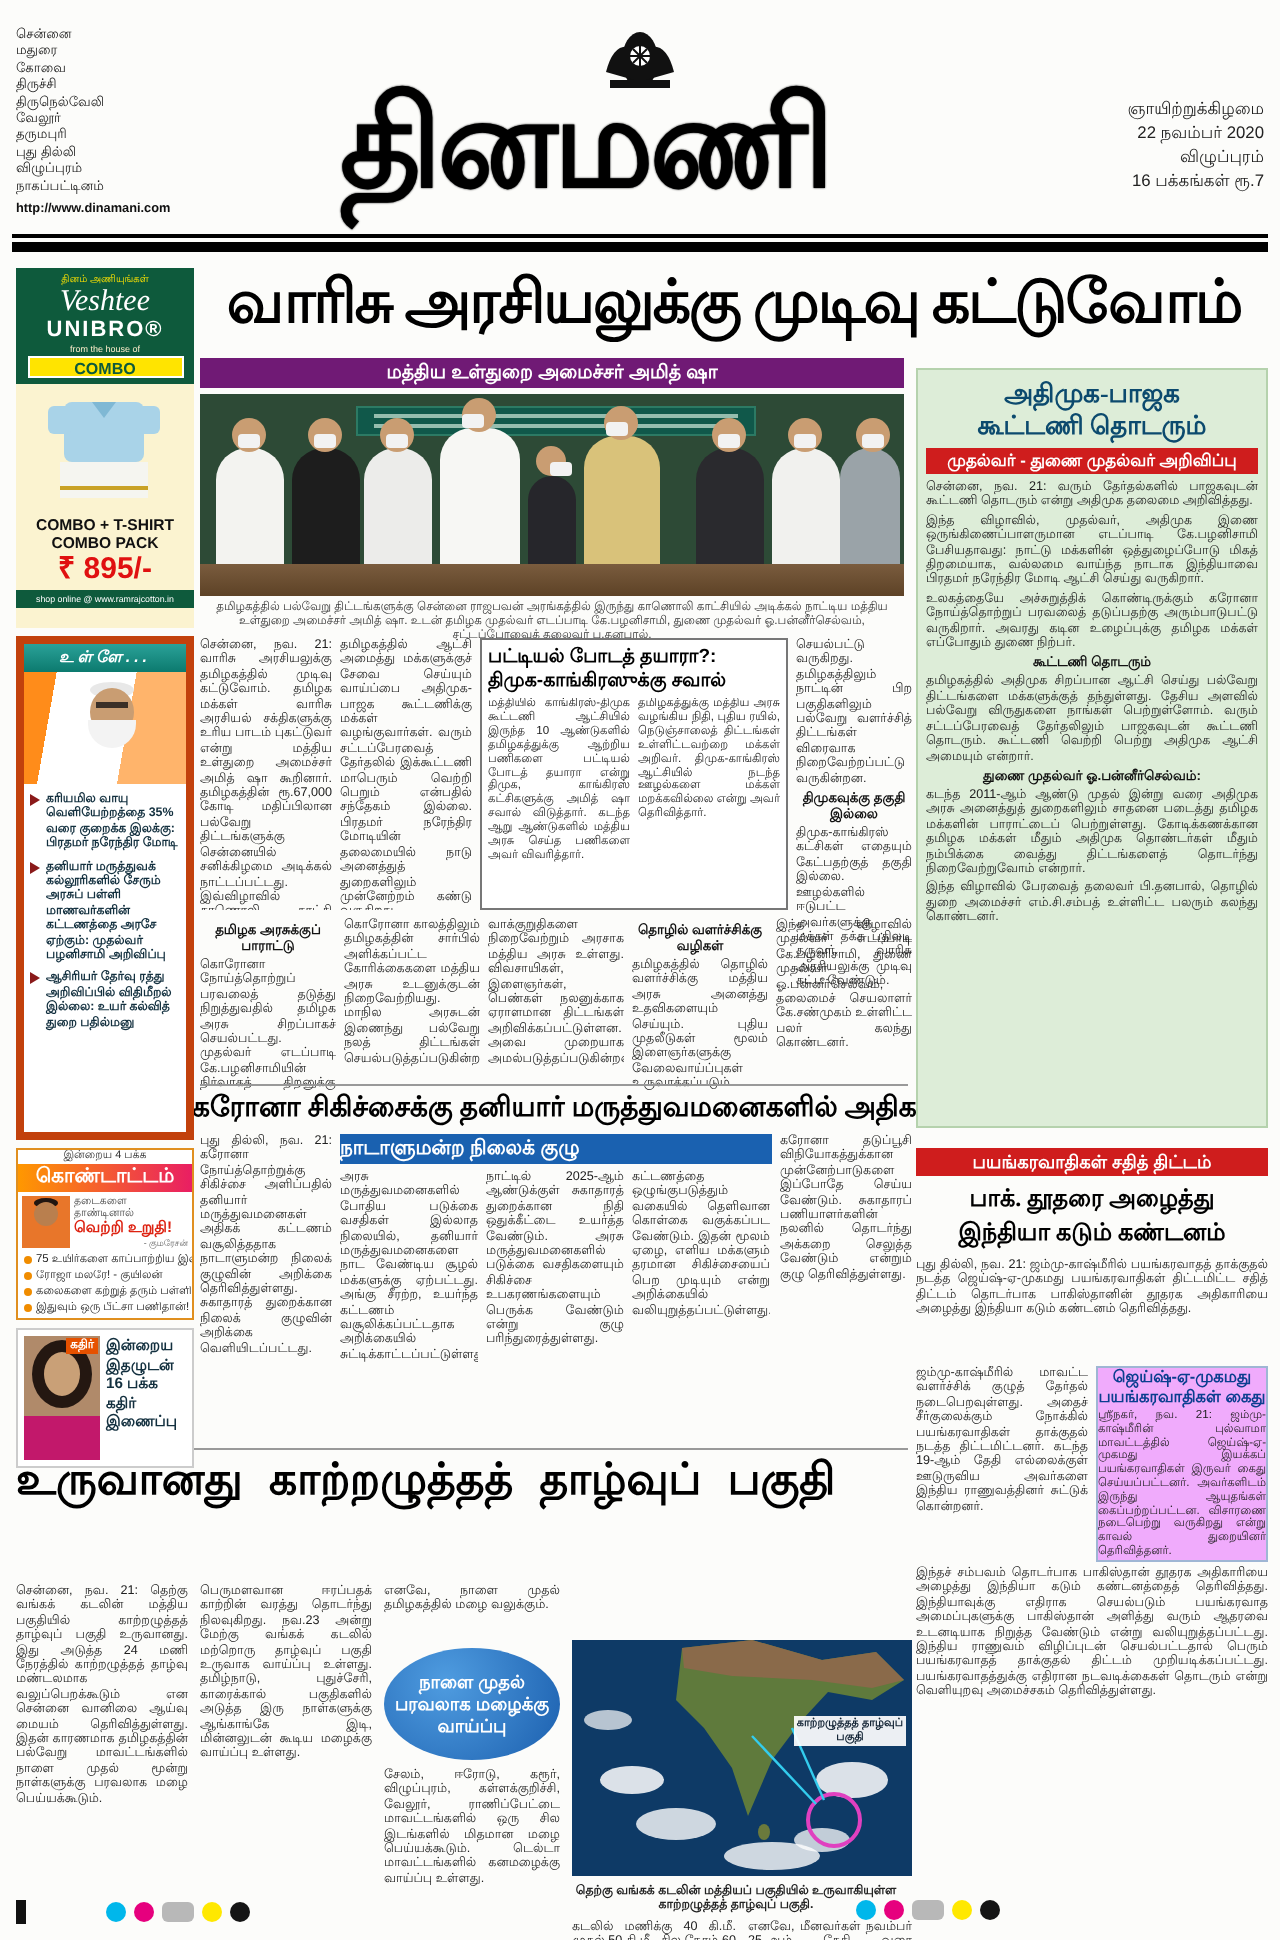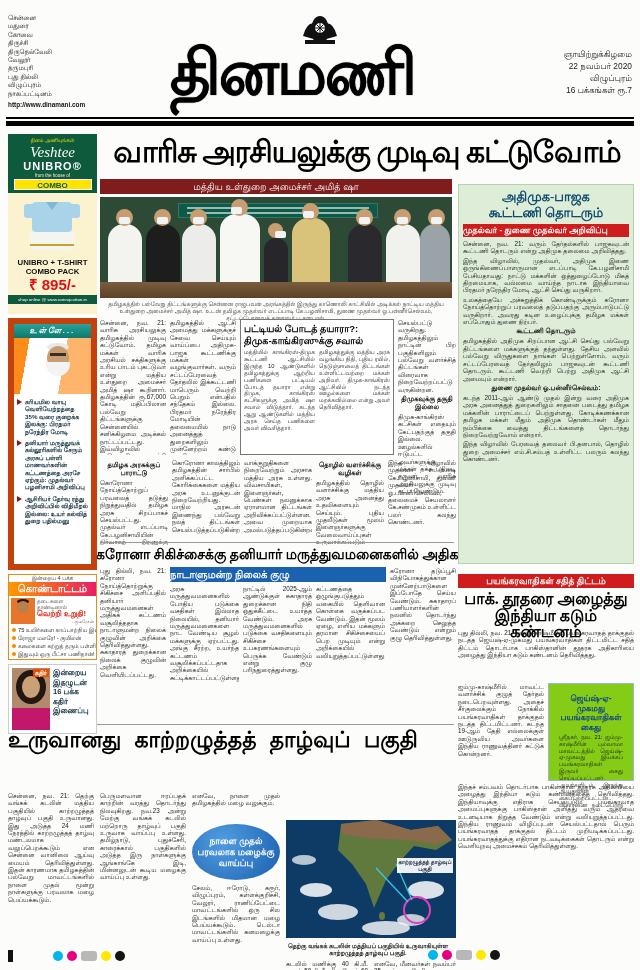--- a/index.html
+++ b/index.html
@@ -13,21 +13,21 @@
 #hdr-url{font-weight:bold;margin-top:3px;font-size:6.4px}
 #hdr-emblem{left:297px;top:10px;width:46px;height:36px}
 #hdr-title{left:170px;top:34px;width:300px;height:78px;text-align:left;font-family:"Liberation Serif",serif;
  font-size:62px;font-weight:900;line-height:78px;color:#000;letter-spacing:-2px;text-shadow:0 0 1px #000}
 #hdr-date{left:505px;top:48px;width:127px;text-align:right;font-size:8.4px;line-height:12px;color:#222}
 #rule-a{left:6px;top:117px;width:628px;height:2px;background:#000}
 #rule-b{left:6px;top:121px;width:628px;height:5px;background:#000}
 
 #lead-head{left:98px;top:129px;width:538px;height:46px;text-align:center;font-weight:800;font-size:30px;
  line-height:46px;white-space:nowrap;letter-spacing:-1px;color:#000;font-family:"Liberation Serif",serif}
-#lead-kicker{left:100px;top:179px;width:352px;height:15px;background:#7f1d1d;color:#fff;font-weight:normal;
+#lead-kicker{left:100px;top:179px;width:352px;height:15px;background:#701a75;color:#fff;font-weight:bold;
  font-size:9.5px;text-align:center;line-height:15px}
 #lead-photo{left:100px;top:197px;width:352px;height:101px;background:#2d4a36;overflow:hidden}
 .photo-banner{position:absolute;left:78px;top:6px;width:200px;height:15px;background:#10584a;border:1px solid #2c7a64}
 .photo-banner i{display:block;margin:3px 8px;height:2px;background:#cfe8d8;opacity:.7}
 .photo-wood{position:absolute;left:0;bottom:0;width:100%;height:16px;background:linear-gradient(#7a5c3e,#5d4226)}
 .person{position:absolute;bottom:14px;width:34px;height:60px;border-radius:16px 16px 0 0}
 .person .head{position:absolute;top:-15px;left:8px;width:17px;height:17px;border-radius:50%;background:#c99d72}
 .person .mask{position:absolute;top:-7px;left:11px;width:11px;height:7px;background:#f2f2f2;border-radius:2px}
 .p1{left:8px;background:#f3f3f0}.p2{left:46px;background:#1d1d1d}.p3{left:82px;background:#ececea}
 .p4{left:120px;width:40px;height:70px;background:#f7f7f4}.p4 .head{left:11px}
@@ -66,44 +66,44 @@
  color:#fff;font-weight:bold;font-size:9px;line-height:11px;text-align:center;display:flex;align-items:center;justify-content:center;padding:4px}
 #wx-map{position:absolute;left:278px;top:28px;width:170px;height:118px;background:#0e3a66;overflow:hidden}
 #wx-map-label{position:absolute;right:3px;top:38px;width:56px;background:rgba(255,255,255,.92);font-size:5.6px;
  line-height:6.6px;font-weight:bold;text-align:center;color:#123;padding:1px}
 #wx-cap{position:absolute;left:272px;top:150px;width:176px;font-size:6.2px;line-height:7px;font-weight:bold;text-align:center;color:#222}
 .wm1{position:absolute;left:278px;top:168px;width:82px;height:28px}
 .wm2{position:absolute;left:366px;top:168px;width:82px;height:28px}
 
 #amk{left:458px;top:184px;width:176px;height:380px;background:#ddedd8;border:1px solid #b5d2ad;padding:4px;overflow:hidden}
 #amk .h{font-size:13px;font-weight:800;text-align:center;line-height:15.5px;color:#0c4a6e;font-family:"Liberation Serif",serif}
-#amk .band{margin:4px 0 3px;height:13px;background:#cf1d1d;color:#fff;font-weight:bold;font-size:8.4px;text-align:left;line-height:13px}
+#amk .band{margin:4px 0 3px;height:13px;background:#cf1d1d;color:#fff;font-weight:bold;font-size:8.4px;text-align:center;line-height:13px}
 #amk p{margin-bottom:2px}
 
 #pak-kick{left:458px;top:574px;width:176px;height:14px;background:#cf1d1d;color:#fff;font-weight:bold;font-size:9px;text-align:center;line-height:14px}
-#pak-head{left:458px;top:591px;width:176px;text-align:center;font-weight:800;font-size:16px;line-height:16.5px;color:#000;font-family:"Liberation Serif",serif}
+#pak-head{left:458px;top:591px;width:176px;text-align:center;font-weight:800;font-size:12px;line-height:16.5px;color:#000;font-family:"Liberation Serif",serif}
 #pak-body{left:458px;top:629px;width:176px;height:327px;overflow:hidden}
 #pak-row{display:flex;gap:4px;margin:2px 0}
 #pak-row .l{width:86px;height:98px}
-#jaish{width:86px;height:98px;background:#84cc16;border:1px solid #9fb6d4;padding:10px}
+#jaish{width:86px;height:98px;background:#f0abfc;border:1px solid #9fb6d4;padding:0}
 #jaish .jt{font-size:8.2px;font-weight:bold;text-align:center;line-height:9.5px;color:#0a3e8f}
 #jaish .jx{font-size:5.8px;line-height:6.8px;text-align:justify;margin-top:2px;height:74px;overflow:hidden}
 
 #ad{left:8px;top:134px;width:89px;height:180px;background:#0e5a3c;overflow:hidden}
 #ad .tag{color:#ffe400;font-size:5px;text-align:center;padding-top:3px}
 #ad .script{color:#fff;font-family:"Liberation Serif",serif;font-style:italic;font-size:15px;text-align:center;line-height:16px}
 #ad .unibro{color:#fff;font-weight:bold;font-size:11px;letter-spacing:1px;text-align:center}
 #ad .house{color:#ffeecc;font-size:4.5px;text-align:center;margin:1px 0}
 #ad .ramraj{margin:1px auto;width:78px;height:11px;background:#ffe400;color:#0e5a3c;font-weight:bold;font-size:8px;text-align:center;line-height:11px;border:1px solid #fff}
 #ad .panel{margin-top:3px;background:#fbf3d0;height:138px;padding-top:3px}
 #ad .offer{font-size:7.8px;font-weight:bold;text-align:center;color:#111;line-height:9px}
 #ad .price{font-size:15px;font-weight:800;text-align:center;color:#e01010;line-height:17px}
 #ad .foot{background:#0e5a3c;color:#fff;font-size:4.4px;text-align:center;line-height:9px;height:9px;margin-top:2px}
 
-#inside{left:8px;top:318px;width:89px;height:252px;border:6px solid #c2410c;background:#fff}
+#inside{left:8px;top:318px;width:89px;height:252px;border:4px solid #c2410c;background:#fff}
 #inside .hd{height:14px;background:linear-gradient(#2aa198,#0c7a6e);color:#fff;font-weight:bold;font-style:italic;
  font-size:8px;text-align:center;line-height:14px;letter-spacing:2px}
 #modi{height:56px;background:linear-gradient(100deg,#ff8c1a 0 18%,#fff 18% 62%,#ffb46b 62% 100%);position:relative;overflow:hidden}
 #modi .face{position:absolute;left:33px;top:8px;width:22px;height:24px;border-radius:50%;background:#c99d72}
 #modi .hair{position:absolute;left:33px;top:5px;width:22px;height:8px;border-radius:50%;background:#e8e8e8}
 #modi .beard{position:absolute;left:32px;top:24px;width:24px;height:14px;border-radius:0 0 12px 12px;background:#f3f3f3}
 #modi .glass{position:absolute;left:36px;top:15px;width:16px;height:3px;background:#3a2f27}
 .in-item{display:flex;gap:3px;padding:4px 3px 0}
 .in-item .mk{width:0;height:0;border-left:5px solid #8a1a1a;border-top:3.5px solid transparent;border-bottom:3.5px solid transparent;margin-top:1px;flex:none}
 .in-item .tx{font-size:6.2px;line-height:7.4px;color:#13303f;font-weight:bold}
@@ -344,21 +344,21 @@
   <div class="ramraj">COMBO</div>
   <div class="panel">
     <svg width="89" height="58" viewBox="0 0 89 58">
       <rect x="24" y="6" width="40" height="30" rx="4" fill="#a9d3e8"></rect>
       <rect x="16" y="8" width="12" height="14" rx="3" fill="#a9d3e8"></rect>
       <rect x="60" y="8" width="12" height="14" rx="3" fill="#a9d3e8"></rect>
       <path d="M38 6 L44 14 L50 6 Z" fill="#7fb8d4"></path>
       <rect x="22" y="36" width="44" height="18" fill="#f5f5f0"></rect>
       <rect x="22" y="48" width="44" height="2" fill="#c9a227"></rect>
     </svg>
-    <div class="offer">UNIBRO + T-SHIRT</div>
+    <div class="offer">COMBO + T-SHIRT</div>
     <div class="offer">COMBO PACK</div>
     <div class="price">₹ 895/-</div>
     <div class="foot">shop online @ www.ramrajcotton.in</div>
   </div>
 </div>
 
 <div class="abs" id="inside">
   <div class="hd">உள்ளே...</div>
   <div id="modi">
     <div class="hair"></div>

